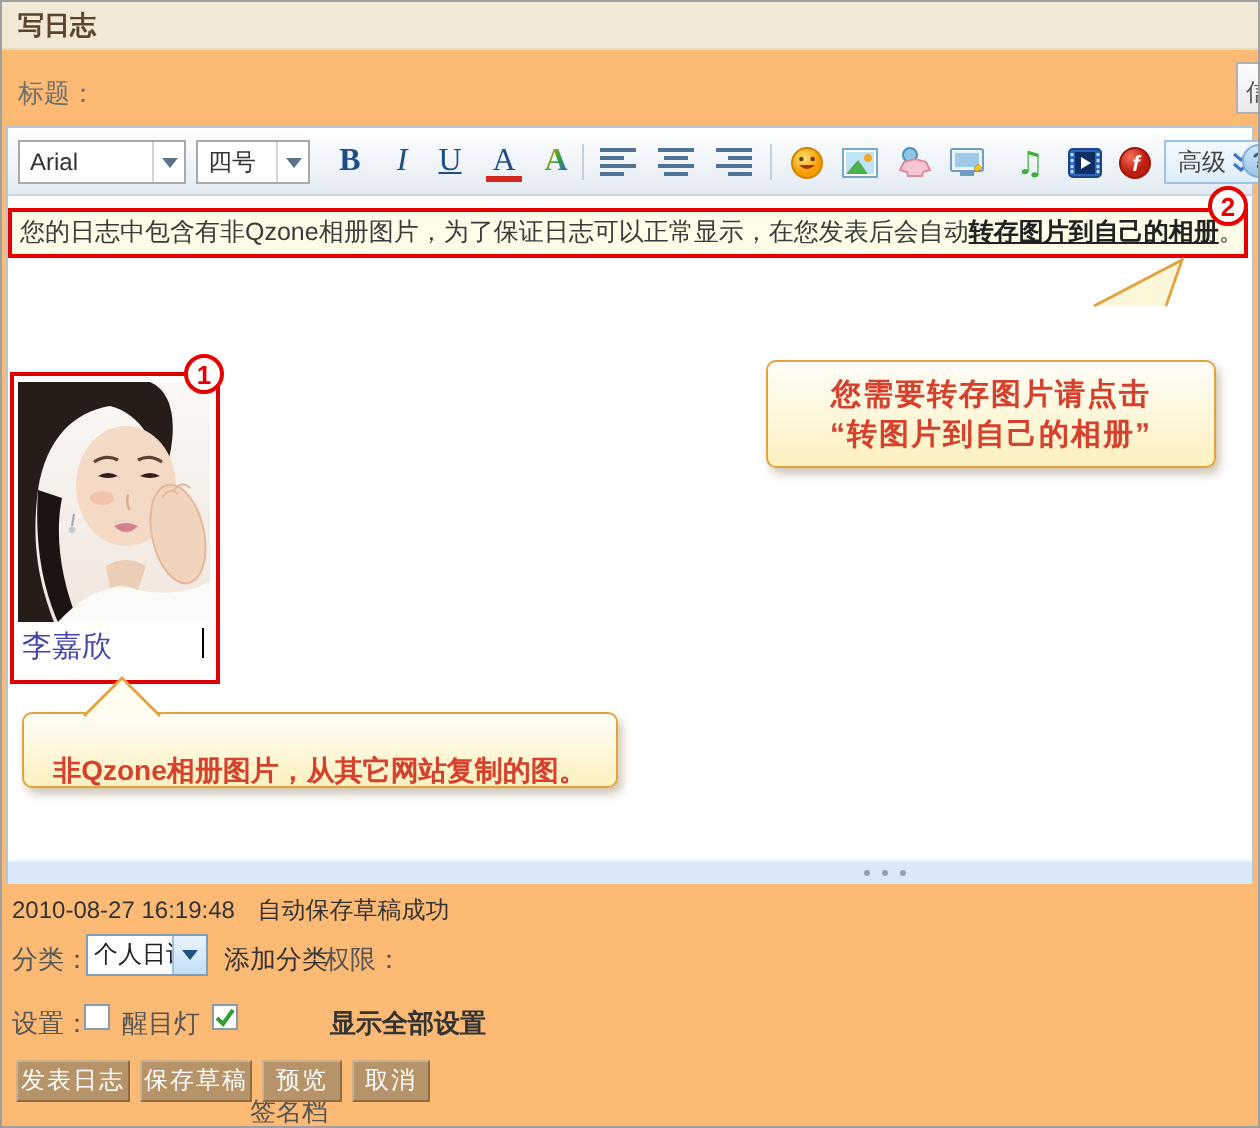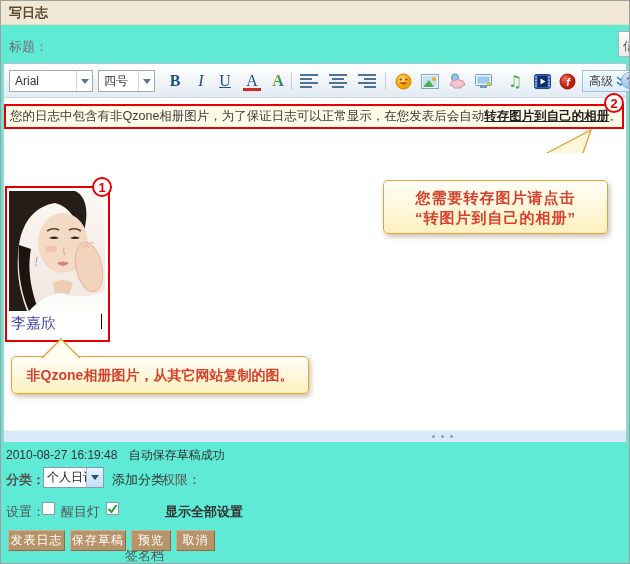--- a/index.html
+++ b/index.html
@@ -1,19 +1,19 @@
 <!DOCTYPE html>
 <html><head>
 <meta charset="utf-8">
 <style>
   * { margin:0; padding:0; box-sizing:border-box; }
   html,body { background:#fff; }
   #app {
     position:relative; width:630px; height:564px;
-    border:1px solid #9f9f9f; background:#5eead4; overflow:hidden;
+    border:1px solid #9f9f9f; background:#fdba74; overflow:hidden;
     font-family:"Liberation Sans","DejaVu Sans",sans-serif; font-size:12px; color:#333;
   }
   
   .hdr { position:absolute; left:0; top:0; width:628px; height:24px;
          background:#f1e9d5; border-bottom:1px solid #e7dcc2;
          display:flex; align-items:center; padding-left:8px; }
   .hdr-title { font-weight:bold; font-size:13px; color:#5c452e; }
   
   .t-label { position:absolute; left:8px; top:37px; font-size:13px; color:#6e6e6e; }
   .t-input { position:absolute; left:39px; top:31px; width:309px; height:24px;
@@ -71,21 +71,21 @@
   .caption { position:absolute; left:4px; top:126px; font-size:15px; color:#4343a8; }
   .caret { position:absolute; left:94px; top:126px; width:1px; height:15px; background:#000; }
   
   .callout { position:absolute; border:1px solid #e2a23c; border-radius:5px;
              background:linear-gradient(180deg,#fffef8 0%,#fdf2c4 90%);
              box-shadow:2px 3px 5px rgba(120,90,40,.35);
              color:#d5412c; font-weight:bold; text-align:center; z-index:6; }
   .co-top { left:382px; top:148px; width:225px; height:54px; font-size:15px;
             letter-spacing:1px; padding-top:7px; line-height:20px;margin-top:31px; }
   .co-bot { left:10px; top:355px; width:298px; height:38px; font-size:14px;
-            padding-top:10px; }
+            padding-top:20px; }
   .tail { position:absolute; z-index:7; }
   
   .rsbar { position:absolute; left:3px; top:429px; width:622px; height:12px;
            background:#d9e9f8; border-top:1px solid #eaf3fb; cursor:row-resize; }
   .rsbar .dots { position:absolute; left:428px; top:4px; display:flex; gap:6px; }
   .rsbar .dots i { width:3px; height:3px; background:#8fa3b6; border-radius:50%; }
   
   .status { position:absolute; left:5px; top:446px; font-size:12px; color:#333; }
   .status .msg { margin-left:8px; }
   .m-label { position:absolute; font-size:13px; color:#555; }
@@ -307,21 +307,21 @@
         <i></i>
         <i></i>
       </span>
   </div>
 
   <div class="status">
     <span>2010-08-27 16:19:48</span>
     <span class="msg">自动保存草稿成功</span>
   </div>
 
-  <span class="m-label" style="left:5px; top:470px;font-weight:bold;">分类：</span>
+  <span class="m-label" style="left:5px; top:470px;">分类：</span>
   <div class="xp-sel" style="left:42px; top:466px; width:61px;">
     <span class="txt">个人日记</span>
     <span class="arr">
         <i class="tri-dn"></i>
       </span>
   </div>
   <span class="link-plain" style="left:111px; top:470px;">添加分类</span>
   <span class="m-label" style="left:161px; top:470px;">权限：</span>
 
   <span class="m-label" style="left:5px; top:502px;">设置：</span>

